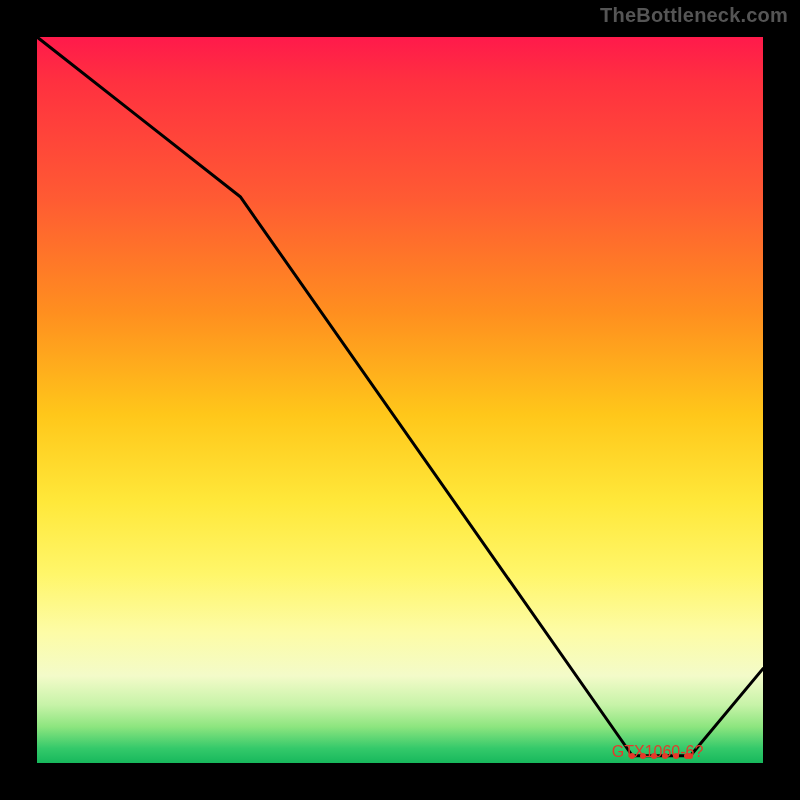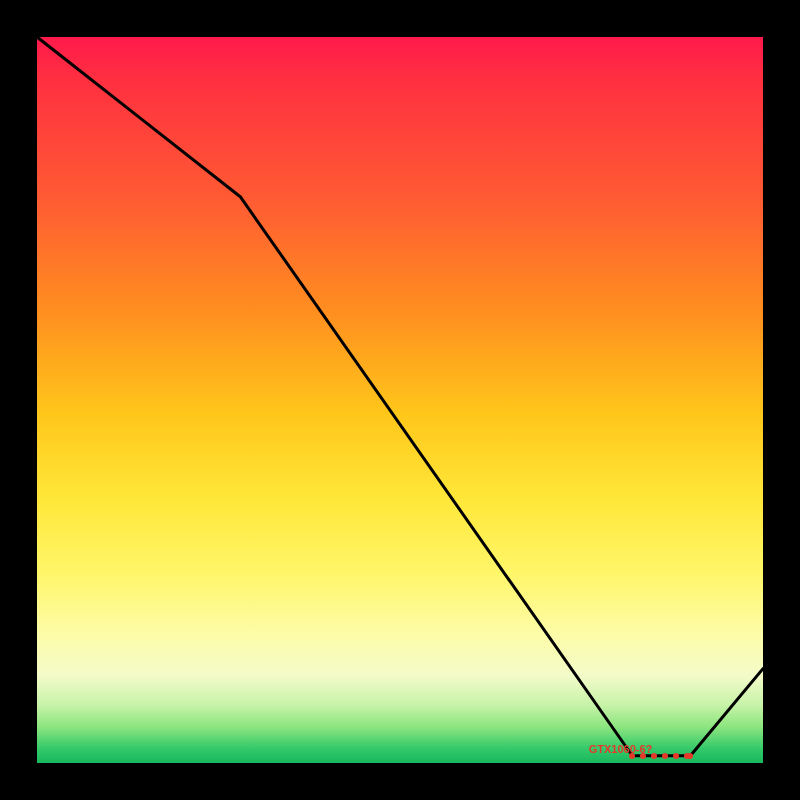--- a/index.html
+++ b/index.html
@@ -55,40 +55,42 @@
   svg.curve {
     position: absolute;
     left: 0;
     top: 0;
     width: 726px;
     height: 726px;
     overflow: visible;
   }
   .series-label {
     position: absolute;
-    font-size: 11px;
-    font-weight: 700;
+    font-size: 16px;
+    font-weight: 400;
     color: #e53a2a;
     white-space: nowrap;
     pointer-events: none;
+    margin-left: 23px;
   }
   .marker {
     position: absolute;
     width: 6px;
     height: 6px;
     border-radius: 50%;
     background: #e53a2a;
     transform: translate(-50%, -50%);
     pointer-events: none;
   }
 </style>
 </head>
 <body>
 
 <div class="frame">
+  <div class="watermark">TheBottleneck.com</div>
 
   <div class="plot">
     <svg class="curve" viewBox="0 0 726 726" preserveAspectRatio="none">
       <polyline id="curve-path" fill="none" stroke="#000000" stroke-width="3" stroke-linejoin="round" stroke-linecap="round" points="0,0 101.64000000000001,79.86000000000001 203.28000000000003,159.72000000000003 595.3199999999999,718.74 653.4,718.74 726,631.62"></polyline>
     </svg>
 
     <div id="markers-container">
         <div class="marker" style="left: 595.32px; top: 718.74px; background: rgb(229, 58, 42);"></div>
         <div class="marker" style="left: 606.21px; top: 718.74px; background: rgb(229, 58, 42);"></div>
         <div class="marker" style="left: 617.1px; top: 718.74px; background: rgb(229, 58, 42);"></div>

